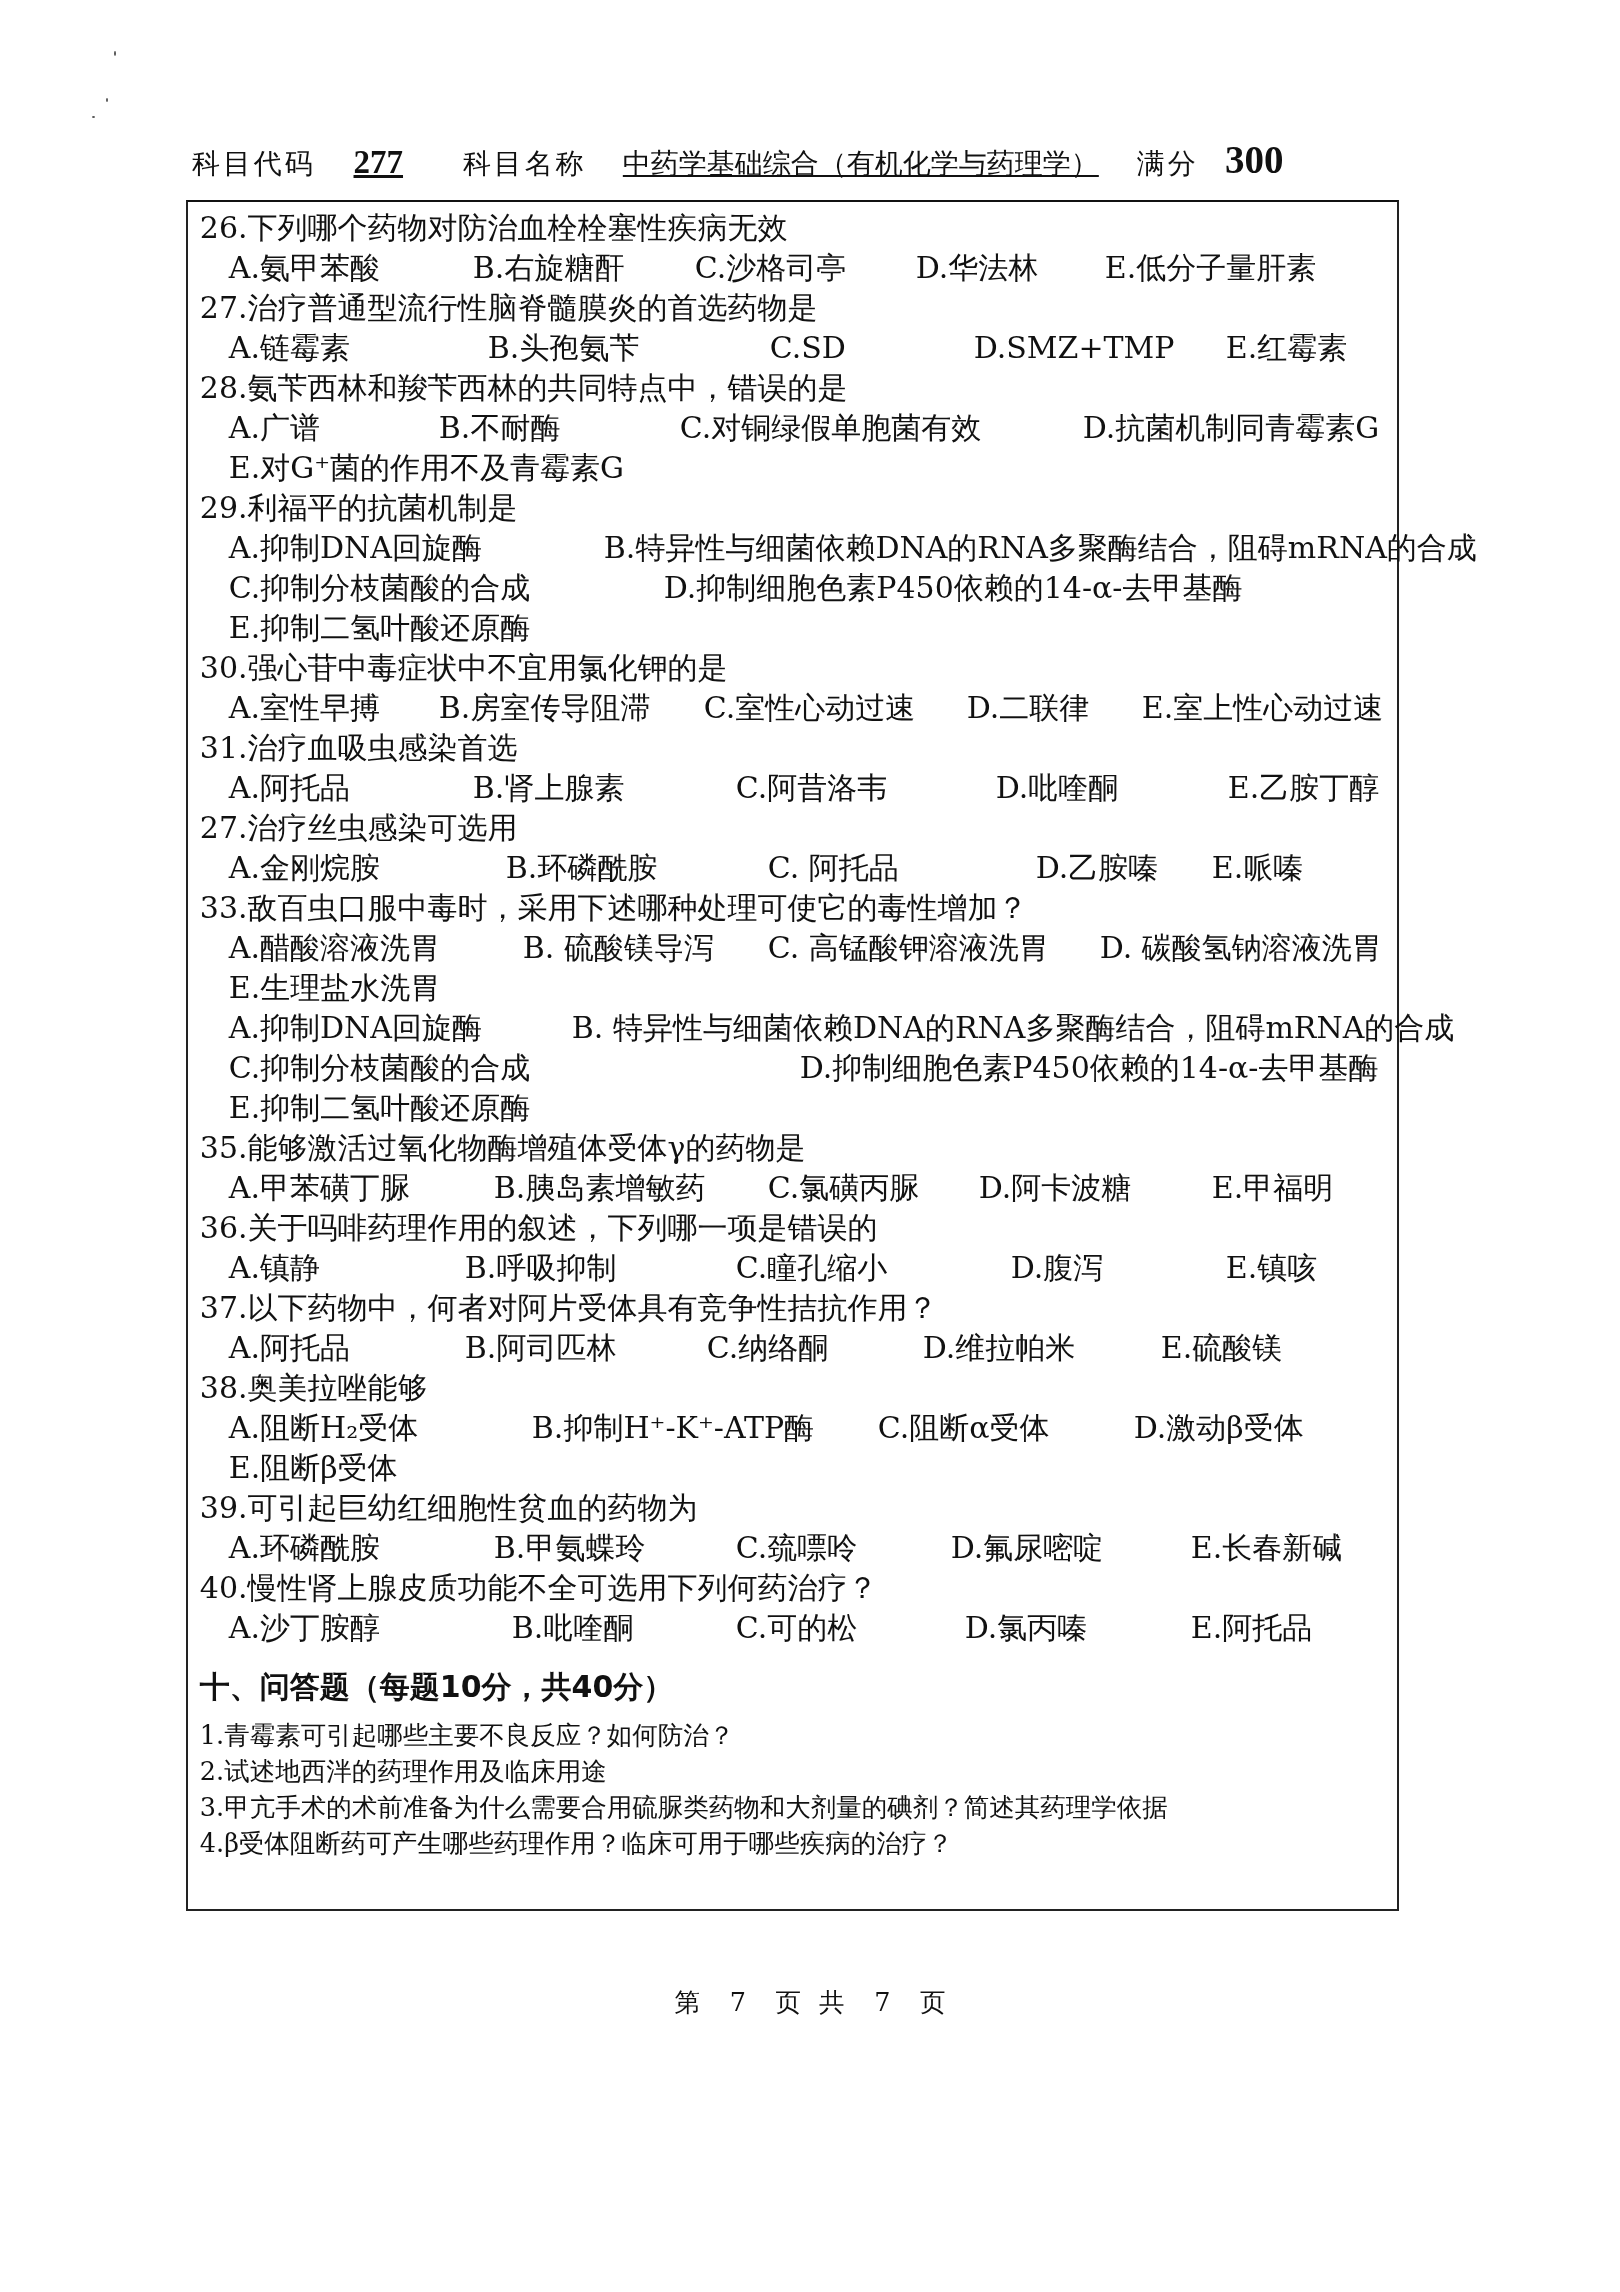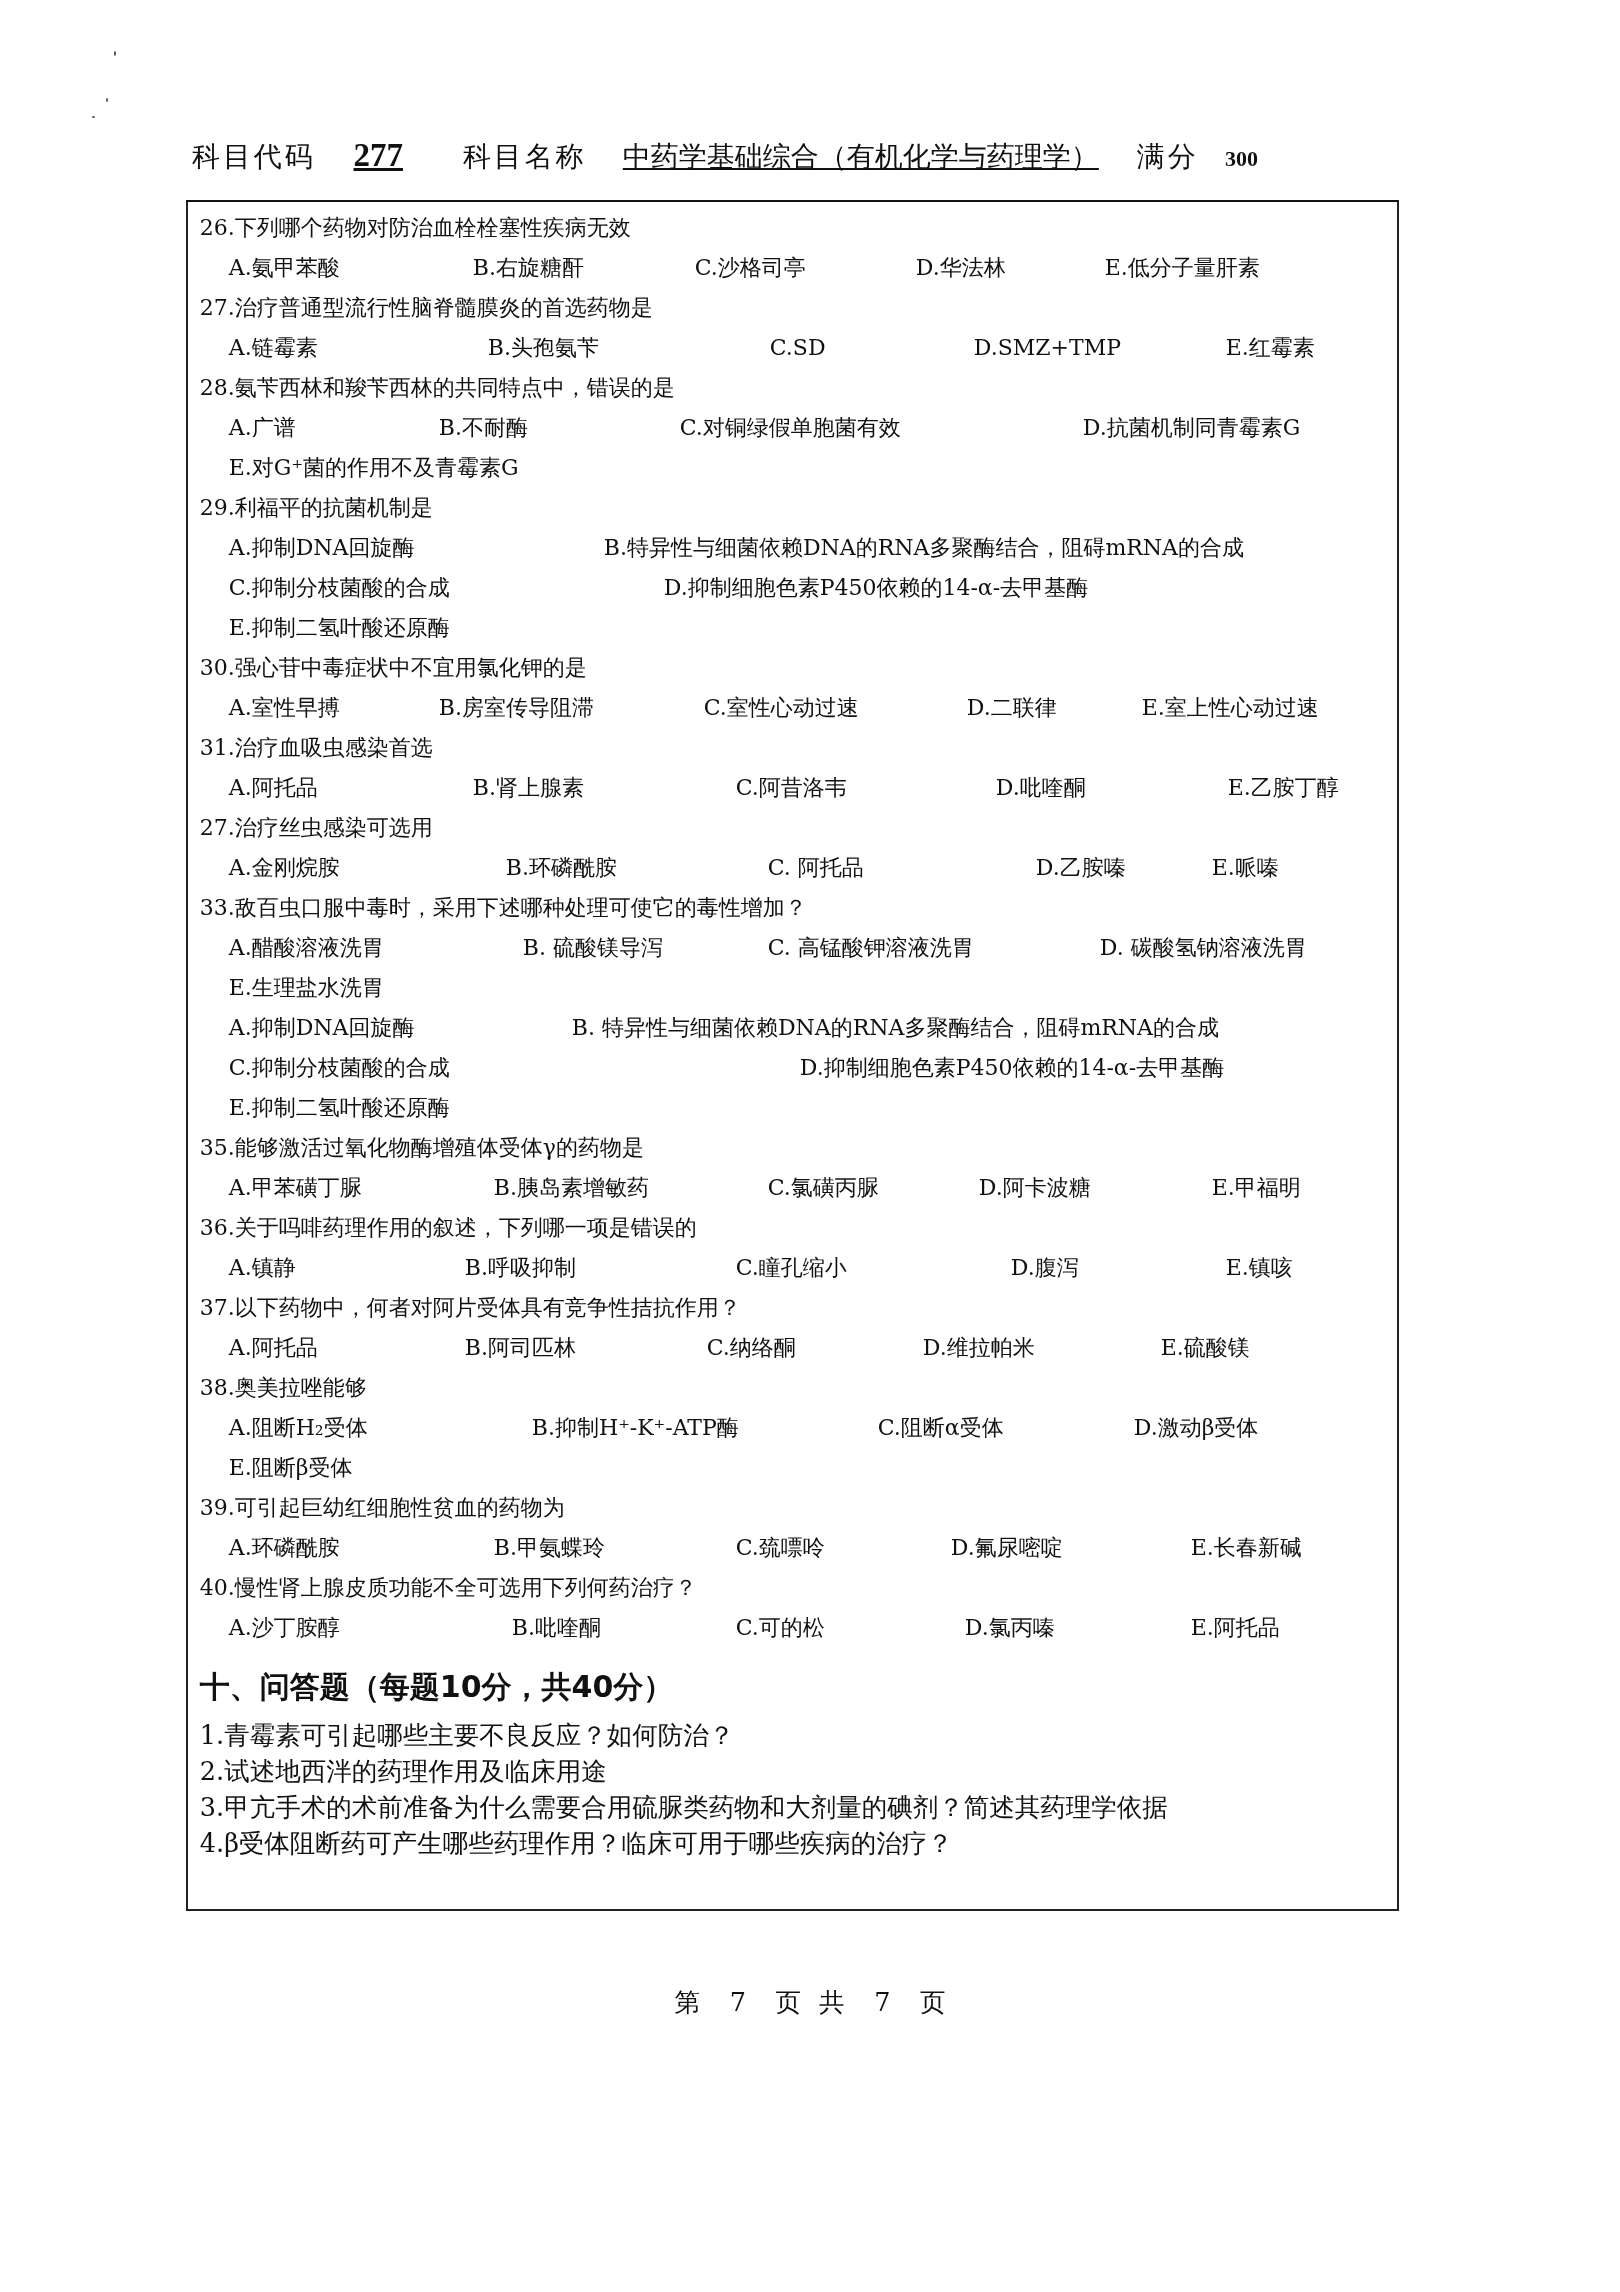--- a/index.html
+++ b/index.html
@@ -3,24 +3,24 @@
 <meta charset="utf-8">
 <style>
   html,body{margin:0;padding:0;background:#fff;}
   body{width:1620px;height:2293px;position:relative;overflow:hidden;
        font-family:"DejaVu Serif","Liberation Serif",serif;color:#111;}
   .header{position:absolute;left:192px;top:137px;font-size:28px;white-space:nowrap;}
   .header span{display:inline-block;}
   .h-label{letter-spacing:2.9px;}
   .h-code{font-weight:bold;font-family:"Liberation Serif",serif;font-size:33px;text-decoration:underline;margin:0 51px 0 29px;}
   .h-name{text-decoration:underline;margin:0 29px 0 27.4px;}
-  .h-score{font-weight:bold;font-family:"Liberation Serif",serif;font-size:22px;margin-left:17.6px;}
+  .h-score{font-weight:bold;font-family:"Liberation Serif",serif;font-size:39px;margin-left:17.6px;}
   .box{position:absolute;left:186px;top:200px;width:1213px;height:1711px;
        border:2px solid #222;border-top:2.9px solid #111;box-sizing:border-box;padding:5.9px 0 0 11.8px;}
-  .line{height:40px;line-height:40px;font-size:22px;white-space:nowrap;position:relative;}
+  .line{height:40px;line-height:40px;font-size:30px;white-space:nowrap;position:relative;}
   .opt{position:absolute;top:0;}
   .q{padding-left:0;}
   .section{font-family:"DejaVu Sans","Liberation Sans",sans-serif;font-weight:bold;font-size:30px;height:61px;line-height:61px;margin-top:7.8px;}
   .essay{height:36px;line-height:36px;font-size:25.5px;white-space:nowrap;}
   .footer{position:absolute;left:0;width:1620px;top:1985px;text-align:center;font-size:25.5px;word-spacing:9.8px;}
   .footer span{margin:0 5.9px;}
   .speck{position:absolute;background:#555;border-radius:50%;}
 </style>
 </head>
 <body>

